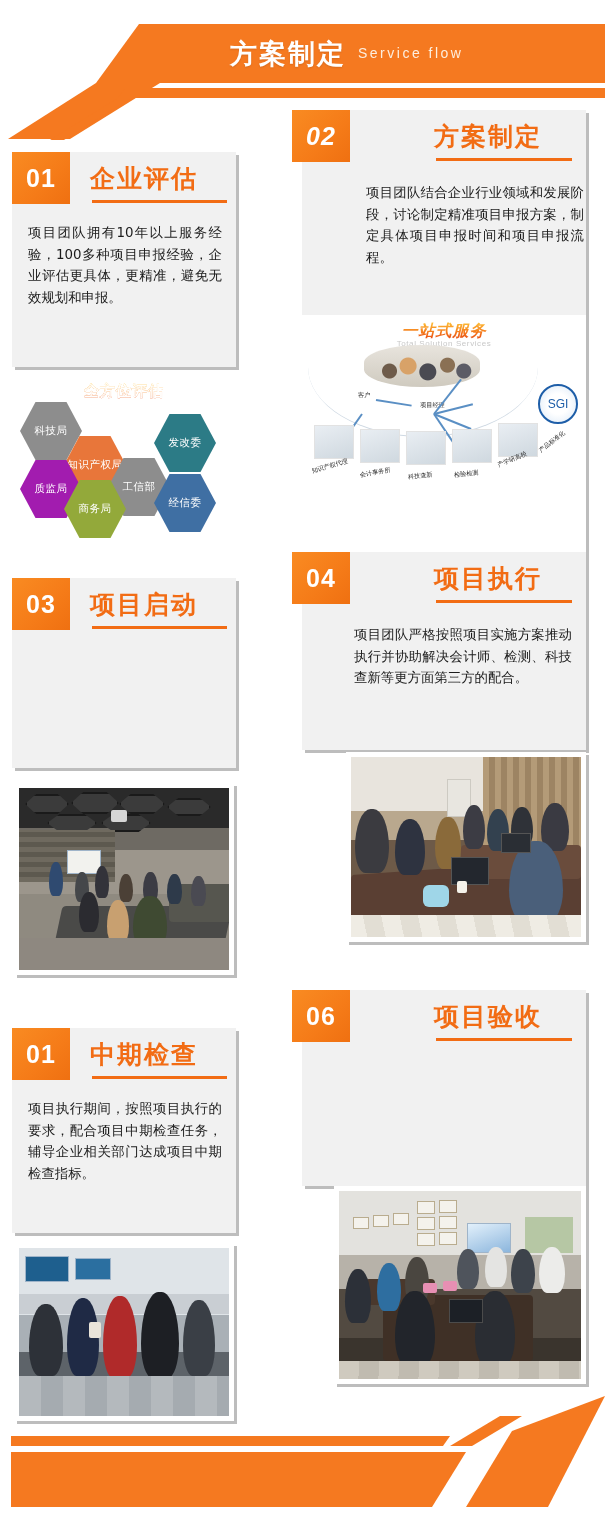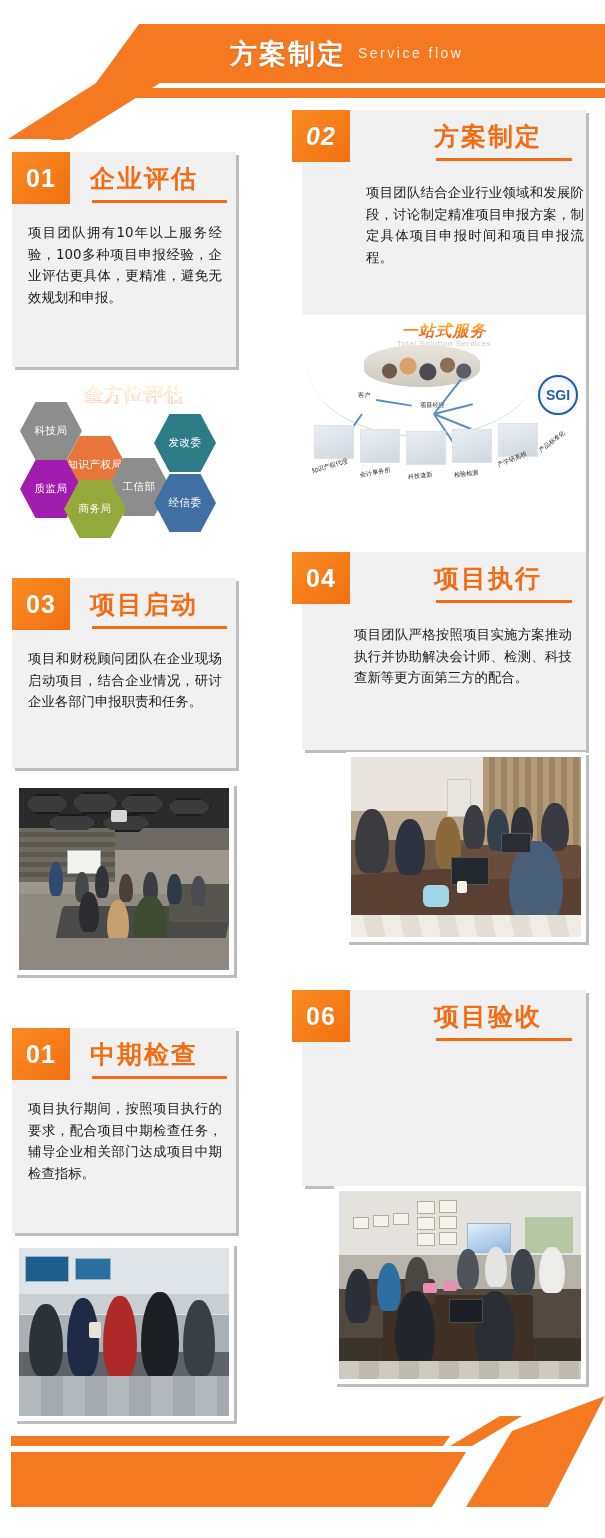--- a/index.html
+++ b/index.html
@@ -81,21 +81,21 @@
   
   #hexwrap { position: absolute; background: #fff; overflow: hidden; }
   .hex {
     position: absolute; display: flex; align-items: center; justify-content: center;
     color: #fff; font-weight: normal; text-align: center; line-height: 1.05;
     clip-path: polygon(25% 0%, 75% 0%, 100% 50%, 75% 100%, 25% 100%, 0% 50%);
     font-size: 10.5px; letter-spacing: .5px;
     font-family: "DejaVu Sans", sans-serif;
   }
   #hex-title {
-    position: absolute; font-size: 19px; font-weight: bold; letter-spacing: 1px;
+    position: absolute; font-size: 15px; font-weight: bold; letter-spacing: 1px;
     background: linear-gradient(180deg,#FFD24A 0%,#F8952B 45%,#E8491D 100%);
     -webkit-background-clip: text; background-clip: text; color: transparent;
     -webkit-text-stroke: .4px #fff;
     white-space: nowrap;
   }
 
   
   #oss { position: absolute; background: #fff; overflow: hidden; }
   #oss-title {
     position: absolute; width: 100%; text-align: center; top: 6px;
@@ -121,25 +121,25 @@
   .oss-node {
     position: absolute; width: 40px; height: 34px; border: 1px solid #e2e2e2;
     background: linear-gradient(160deg,#e9eef3,#cfd8df);
   }
   .oss-label {
     position: absolute; font-size: 6.2px; color: #2c2c2c; white-space: nowrap;
     transform-origin: left center; font-family: "DejaVu Sans", sans-serif;
   }
   .oss-arrow { position: absolute; background: #5a8fc4; height: 2px; transform-origin: left center; }
   #oss-seal {
-    position: absolute; right: 8px; top: 60px; width: 40px; height: 40px;
+    position: absolute; right: 8px; top: 69px; width: 40px; height: 40px;
     border-radius: 50%; border: 2.5px solid #1e5ea8;
     background: radial-gradient(circle, #ffffff 40%, #dbe9f7 100%);
     display: flex; align-items: center; justify-content: center;
-    color: #1e5ea8; font-size: 14px; font-weight: bold;
+    color: #1e5ea8; font-size: 12px; font-weight: normal;
   }
   #oss-curve {
     position: absolute; left: 6px; top: 52px; width: 230px; height: 70px;
     border-bottom: 1px solid #cfd9e3; border-radius: 0 0 50% 50%/0 0 100% 100%;
   }
 
   
   .scene { position: absolute; inset: 0; }
   .scene-a { 
     background:
@@ -265,21 +265,20 @@
       <div class="oss-label" style="left:196px; top:146px; transform:rotate(-22deg);">产学研高校</div>
       <div class="oss-label" style="left:238px; top:132px; transform:rotate(-38deg);">产品标准化</div>
     </div>
   </div>
 
   <div class="card" style="left:12px; top:578px; width:240px; height:400px;">
     <div class="card-panel" style="width:224px; height:190px;"></div>
     <div class="badge" style="left:0px; top:0px;">03</div>
     <div class="card-title" style="left:78px; top:10px;">项目启动</div>
     <div class="card-title-rule" style="left:80px; top:48px; width:135px;"></div>
-    <div class="card-body" style="left:16px; top:70px; width:194px;">项目和财税顾问团队在企业现场启动项目，结合企业情况，研讨企业各部门申报职责和任务。</div>
 
     <div class="photo" style="left:2px; top:205px; width:220px; height:192px; box-shadow:3px 3px 0 0 #bdbdbd; border:5px solid #fff;">
       <div class="scene scene-a">
         <div class="ceilhex" style="left:6px;  top:6px;  width:44px; height:20px;"></div>
         <div class="ceilhex" style="left:52px; top:4px;  width:48px; height:22px;"></div>
         <div class="ceilhex" style="left:100px;top:6px;  width:46px; height:20px;"></div>
         <div class="ceilhex" style="left:148px;top:10px; width:44px; height:18px;"></div>
         <div class="ceilhex" style="left:28px; top:26px; width:50px; height:18px;"></div>
         <div class="ceilhex" style="left:82px; top:26px; width:50px; height:18px;"></div>
         <div style="position:absolute; left:92px; top:22px; width:16px; height:12px; background:#d6d6d6; border-radius:2px;"></div>

